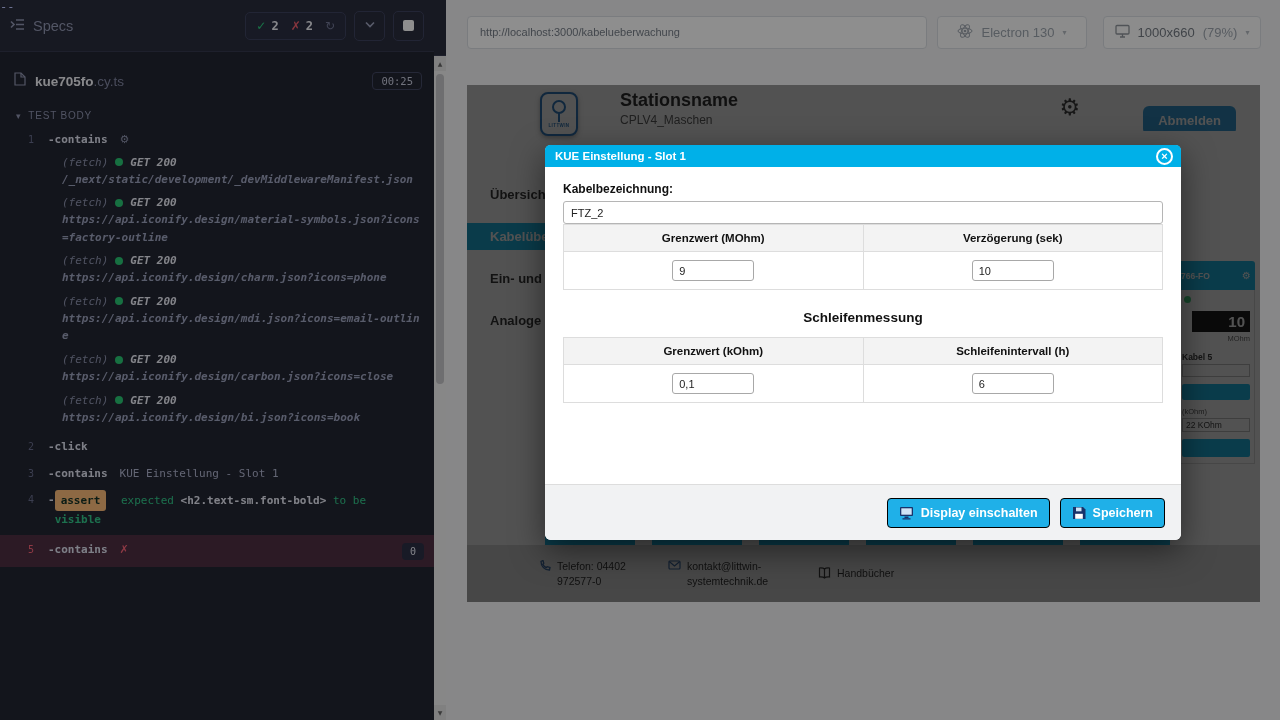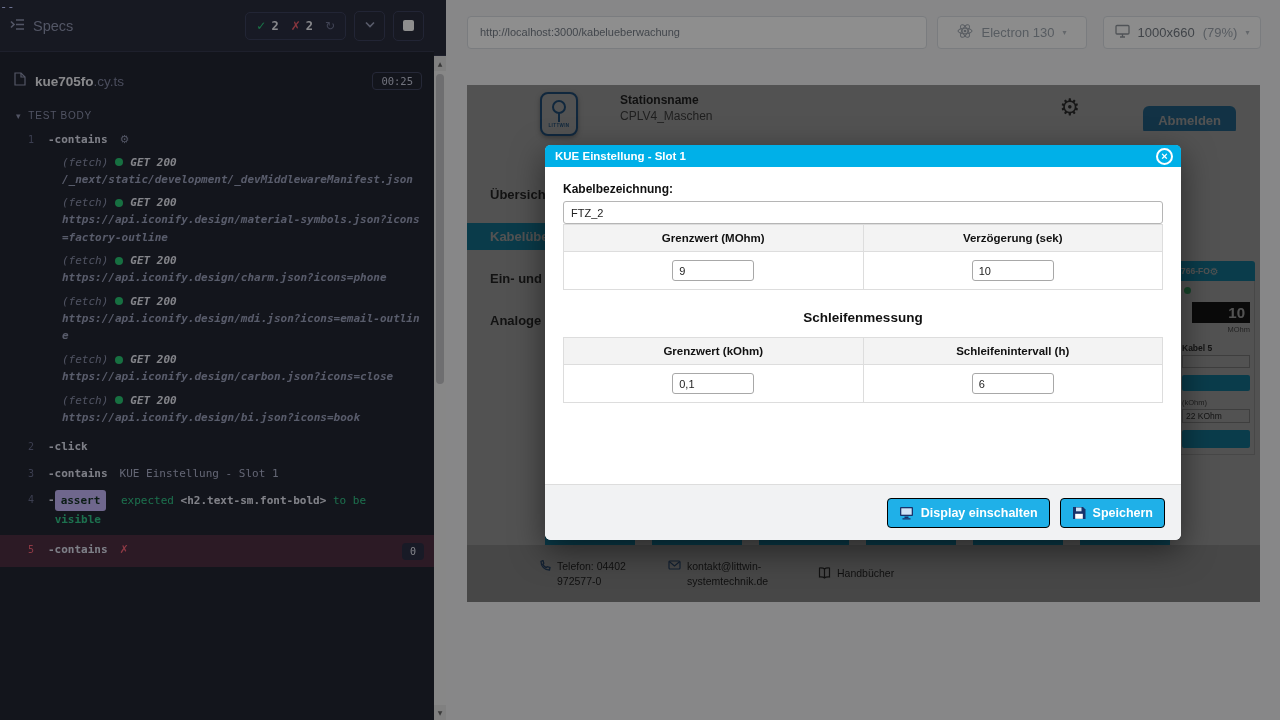--- a/index.html
+++ b/index.html
@@ -45,21 +45,21 @@
   .cmsg { color:#aeb3cf; margin-left:12px; }
   .gear-sm { color:#8d93b0; margin-left:12px; font-family:"DejaVu Sans",sans-serif; font-size:11px; }
 
   .fetch { margin:2px 14px 8px 62px; cursor:pointer; }
   .fline { font-style:italic; color:#8a90ad; display:flex; align-items:center; gap:7px; }
   .fline b { color:#eceef8; font-weight:700; }
   .fdot { width:8px; height:8px; border-radius:50%; background:#1fc76f; flex:none; }
   .furl { font-style:italic; font-weight:700; color:#9aa0bd; word-break:break-all; line-height:1.6; margin-top:2px; }
 
   .assert-content { flex:1; margin-right:12px; line-height:1.7; color:#28c786; }
-  .abadge { background:#c4b5fd; color:#09281b; padding:4px 6px; border-radius:3px; font-weight:700; margin-right:8px; }
+  .abadge { background:#fdba74; color:#09281b; padding:4px 6px; border-radius:3px; font-weight:700; margin-right:8px; }
   .tgt { color:#e7e9f5; font-weight:700; }
   .strong { font-weight:700; }
 
   .failrow { background:#46243a; padding-top:7px; padding-bottom:7px; }
   .failrow .num { color:#ff5f74; }
   .failrow .fx { color:#ff5f74; margin-left:12px; font-family:"DejaVu Sans",sans-serif; font-weight:700; }
   .count-badge { margin-left:auto; background:#20243c; color:#e8eaf4; border-radius:4px; padding:1px 8px;
                  font-size:10px; margin-top:1px; }
 
   
@@ -86,35 +86,35 @@
   .aut { width:793px; height:517px; margin:21px 0 0 21px; position:relative; background:#fff; flex:none; }
   .app { position:absolute; inset:0; overflow:hidden; }
   .app-header { height:46px; background:#fff; position:relative; display:flex; align-items:center; }
   .logo { position:absolute; left:73px; top:7px; width:38px; height:44px; background:#fff; border:2px solid #1668b3;
           border-radius:8px; box-shadow:0 2px 5px rgba(0,0,0,.35); display:flex; flex-direction:column;
           align-items:center; justify-content:center; gap:1px; z-index:2; }
   .logo .mark { width:14px; height:14px; border:2px solid #1668b3; border-radius:50%; position:relative; }
   .logo .mark::after { content:""; position:absolute; left:4px; top:10px; width:2px; height:10px; background:#1668b3; }
   .logo .word { font-size:4.5px; color:#1668b3; font-weight:700; letter-spacing:.4px; margin-top:8px; }
   .titles { margin-left:153px; }
-  .t-label { font-size:12px; font-weight:700; color:#141414; }
+  .t-label { font-size:18px; font-weight:700; color:#141414; }
   .t-value { font-size:12px; color:#4c4c4c; margin-top:2px; }
   .app-gear { margin-left:auto; margin-right:0; font-size:23px; color:#2e2e2e; background:none; border:none;
               cursor:pointer; font-family:"DejaVu Sans",sans-serif; position:absolute; right:180px; top:9px; }
   .logout-btn { position:absolute; right:24px; top:21px; background:#1d8fd1; color:#fff; font-size:13px;
                 font-weight:700; padding:7px 15px; border-radius:6px; border:none; cursor:pointer; }
   .app-body { position:absolute; top:46px; bottom:57px; left:0; right:0; background:#fff; }
   .app-sidebar { position:absolute; left:0; top:0; bottom:0; width:152px; padding-top:50px; display:flex;
                  flex-direction:column; gap:15px; }
   .nav-item { padding:6px 0 6px 23px; font-size:13px; font-weight:700; color:#1b1b1b; cursor:pointer; white-space:nowrap; }
   .nav-item.active { background:#00aee2; color:#fff; }
 
   .slot-col { position:absolute; right:5px; top:130px; width:78px; }
-  .slot-head { background:#00b2e6; color:#fff; font-size:8.5px; font-weight:700; height:20px; display:flex;
-               align-items:center; justify-content:flex-start; padding:0 4px; border-radius:3px 3px 0 0; }
+  .slot-head { background:#00b2e6; color:#fff; font-size:8.5px; font-weight:700; height:29px; display:flex;
+               align-items:center; justify-content:space-between; padding:0 4px; border-radius:3px 3px 0 0; }
   .slot-head .g { font-family:"DejaVu Sans",sans-serif; font-size:10px; }
   .slot-body { background:#fff; border:1px solid #d7d7d7; border-top:none; padding:5px 4px 6px; }
   .status-dot { width:7px; height:7px; background:#2ecc71; border-radius:50%; margin:1px 0 8px 2px; }
   .lcd { background:#000; color:#fff; font-size:15px; font-weight:700; text-align:right; padding:2px 5px;
          width:58px; margin-left:auto; }
   .lcd-sub { font-size:7.5px; color:#555; text-align:right; margin:2px 0 9px; }
   .kabel-lbl { font-size:8.5px; color:#222; font-weight:700; margin-bottom:2px; }
   .mini-box { border:1px solid #b9b9b9; height:13px; margin-bottom:7px; background:#fff; }
   .cyan-bar { background:#00b2e6; height:16px; margin-bottom:7px; border-radius:2px; }
   .kohm-lbl { font-size:7.5px; color:#444; }

